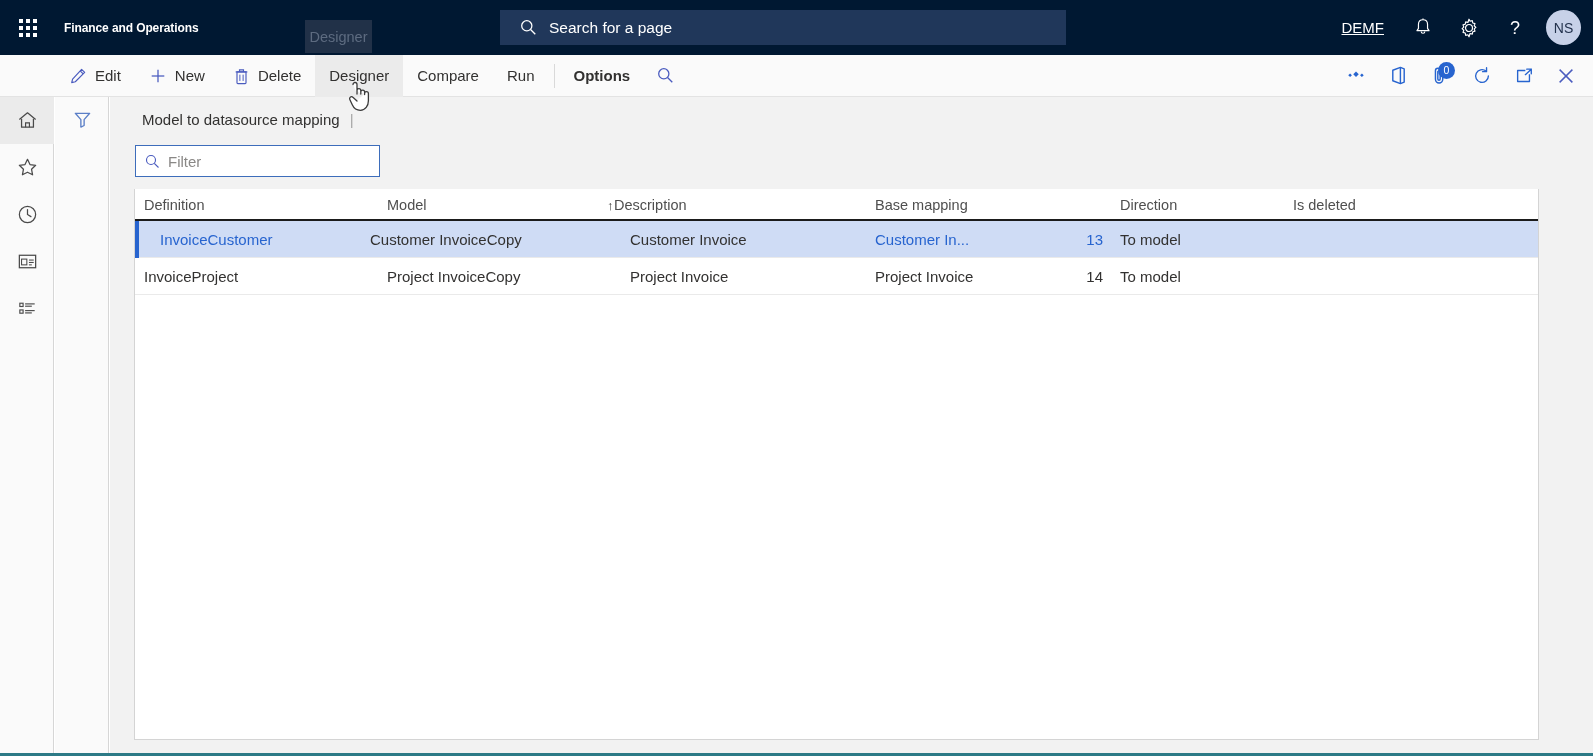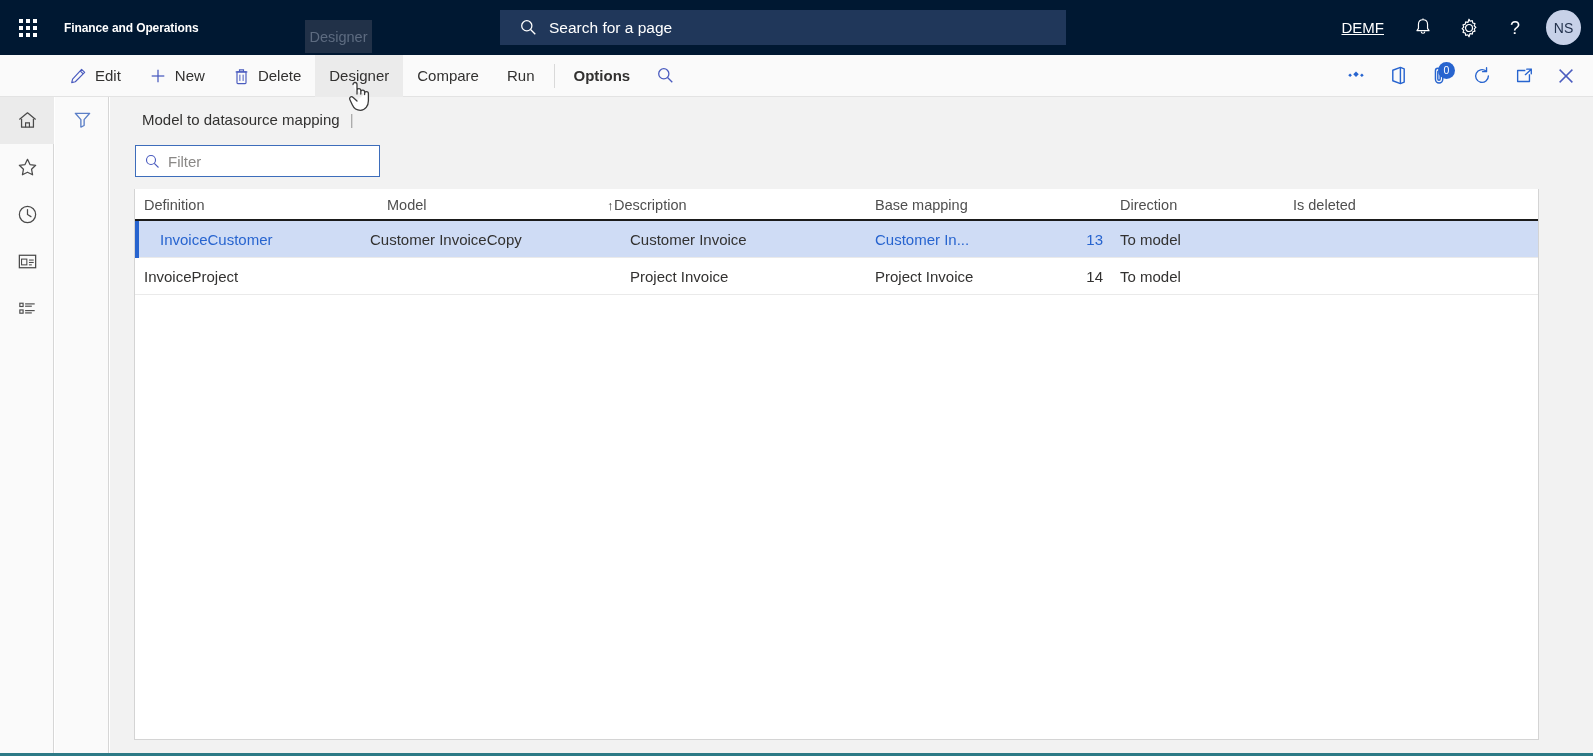--- a/index.html
+++ b/index.html
@@ -484,20 +484,21 @@
       <div class="cell" style="left:235px;">Customer InvoiceCopy</div>
       <div class="cell" style="left:495px;">Customer Invoice</div>
       <div class="cell link" style="left:740px;">Customer In...</div>
       <div class="cell num link" style="left:920px; width:48px;">13</div>
       <div class="cell" style="left:985px;">To model</div>
       <div class="cell" style="left:1158px;"></div>
     </div>
 
     <div class="row">
       <div class="cell" style="left:9px;">InvoiceProject</div>
+      <div class="cell" style="left:252px;">Project InvoiceCopy</div>
       <div class="cell" style="left:495px;">Project Invoice</div>
       <div class="cell" style="left:740px;">Project Invoice</div>
       <div class="cell num" style="left:920px; width:48px;">14</div>
       <div class="cell" style="left:985px;">To model</div>
       <div class="cell" style="left:1158px;"></div>
     </div>
 
   </div>
 </div>
 

